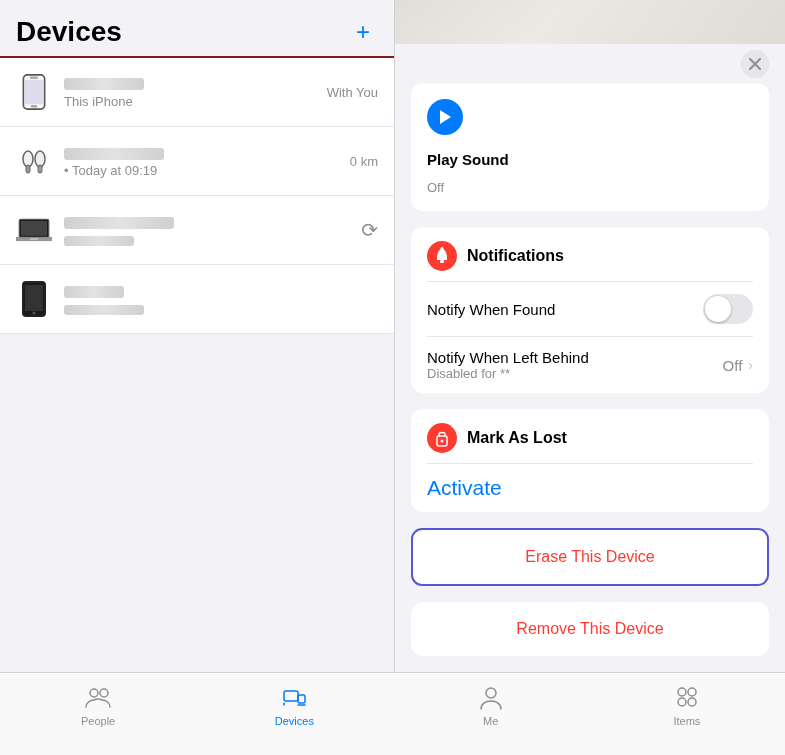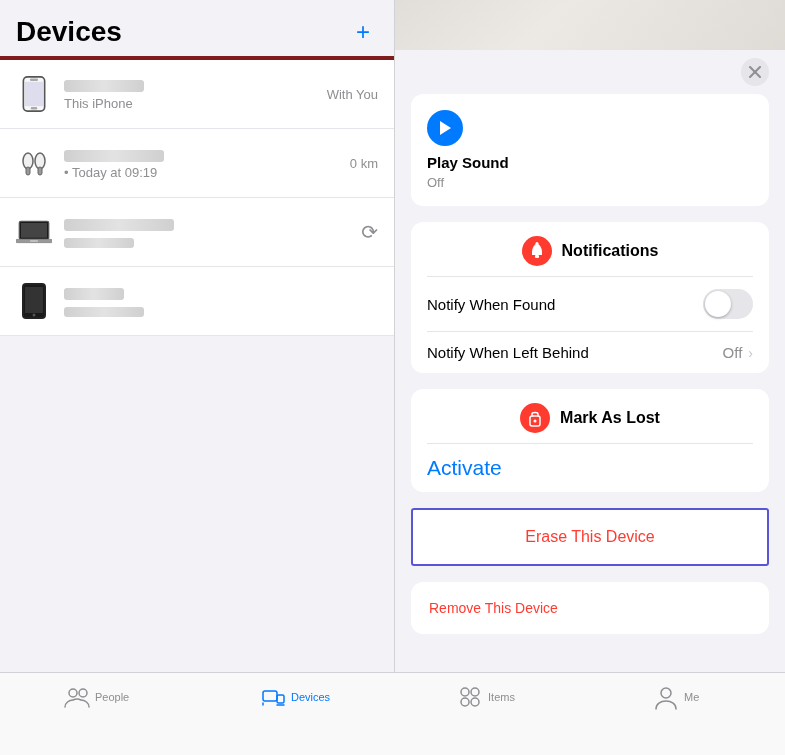--- a/index.html
+++ b/index.html
@@ -63,21 +63,21 @@
       display: flex;
       align-items: center;
       padding: 12px 16px;
       background: #fff;
       border-bottom: 1px solid #e5e5ea;
       cursor: pointer;
       gap: 12px;
     }
 
     .device-item:first-child {
-      border-top: 4px solid #7f1d1d;
+      border-top: 2px solid #7f1d1d;
     }
 
     .device-icon {
       width: 36px;
       height: 44px;
       display: flex;
       align-items: center;
       justify-content: center;
       flex-shrink: 0;
     }
@@ -181,21 +181,21 @@
       gap: 12px;
     }
 
     .action-card {
       flex: 1;
       background: #fff;
       border-radius: 12px;
       padding: 16px;
       display: flex;
       flex-direction: column;
-      gap: 4px;
+      gap: 12px;
       cursor: pointer;
     }
 
     .action-icon {
       width: 36px;
       height: 36px;
       border-radius: 50%;
       display: flex;
       align-items: center;
       justify-content: center;
@@ -221,21 +221,20 @@
       background: #fff;
       border-radius: 12px;
       overflow: hidden;
     }
 
     .section-header {
       padding: 14px 16px 10px;
       display: flex;
       align-items: center;
       gap: 10px;
-      justify-content: center;
     }
 
     .section-icon {
       width: 30px;
       height: 30px;
       border-radius: 50%;
       display: flex;
       align-items: center;
       justify-content: center;
     }
@@ -305,55 +304,55 @@
     .activate-link {
       color: #007aff;
       font-size: 21px;
       cursor: pointer;
     }
 
     
     .erase-btn {
       background: #fff;
       border: 2px solid #5856d6;
-      border-radius: 3px;
+      border-radius: 11px;
       padding: 18px;
       text-align: center;
       color: #ff3b30;
       font-size: 16px;
       font-weight: 500;
       cursor: pointer;
     }
 
     
     .remove-btn {
       background: #fff;
       border-radius: 12px;
       padding: 18px;
-      text-align: left;
+      text-align: center;
       color: #ff3b30;
-      font-size: 14px;
+      font-size: 16px;
       font-weight: 400;
       cursor: pointer;
     }
 
     
     .tab-bar {
       height: 83px;
       background: rgba(249,249,249,0.94);
       border-top: 1px solid #d1d1d6;
       display: flex;
       align-items: flex-start;
       justify-content: space-around;
       padding-top: 10px;
     }
 
     .tab-item {
       display: flex;
-      flex-direction: row;
+      flex-direction: column;
       align-items: center;
       gap: 4px;
       cursor: pointer;
       min-width: 70px;
     }
 
     .tab-icon {
       width: 28px;
       height: 28px;
       display: flex;
@@ -526,20 +525,21 @@
         <div class="row-item">
           <div class="row-label">Notify When Found</div>
           <div class="toggle"></div>
         </div>
 
         <div class="divider"></div>
 
         <div class="row-item">
           <div>
             <div class="row-label">Notify When Left Behind</div>
+            <div class="row-sub">Disabled for **</div>
           </div>
           <div class="row-right">
             <span style="font-size:15px;color:#8e8e93;">Off</span>
             <span class="chevron-right">›</span>
           </div>
         </div>
       </div>
 
       <div class="section-card">
         <div class="section-header">
@@ -592,32 +592,32 @@
         <line x1="4" y1="20" x2="4" y2="22" stroke="#007aff" stroke-width="1.5" stroke-linecap="round"></line>
         <line x1="18" y1="22" x2="25" y2="22" stroke="#007aff" stroke-width="1.5" stroke-linecap="round"></line>
       </svg>
     </div>
     <span class="tab-label active">Devices</span>
   </div>
 
   <div class="tab-item">
     <div class="tab-icon">
       <svg width="28" height="28" viewBox="0 0 28 28" fill="none">
+        <circle cx="14" cy="10" r="5" stroke="#8e8e93" stroke-width="1.5" fill="none"></circle>
+        <path d="M4 26C4 21 8.5 18 14 18C19.5 18 24 21 24 26" stroke="#8e8e93" stroke-width="1.5" stroke-linecap="round" fill="none"></path>
+      </svg>
+    </div>
+    <span class="tab-label">Me</span>
+  </div>
+
+  <div class="tab-item">
+    <div class="tab-icon">
+      <svg width="28" height="28" viewBox="0 0 28 28" fill="none">
         <circle cx="9" cy="9" r="4" stroke="#8e8e93" stroke-width="1.5" fill="none"></circle>
         <circle cx="19" cy="9" r="4" stroke="#8e8e93" stroke-width="1.5" fill="none"></circle>
         <circle cx="9" cy="19" r="4" stroke="#8e8e93" stroke-width="1.5" fill="none"></circle>
         <circle cx="19" cy="19" r="4" stroke="#8e8e93" stroke-width="1.5" fill="none"></circle>
       </svg>
     </div>
     <span class="tab-label">Items</span>
   </div>
 
-  <div class="tab-item">
-    <div class="tab-icon">
-      <svg width="28" height="28" viewBox="0 0 28 28" fill="none">
-        <circle cx="14" cy="10" r="5" stroke="#8e8e93" stroke-width="1.5" fill="none"></circle>
-        <path d="M4 26C4 21 8.5 18 14 18C19.5 18 24 21 24 26" stroke="#8e8e93" stroke-width="1.5" stroke-linecap="round" fill="none"></path>
-      </svg>
-    </div>
-    <span class="tab-label">Me</span>
-  </div>
-
 </div>
 
 </body></html>

